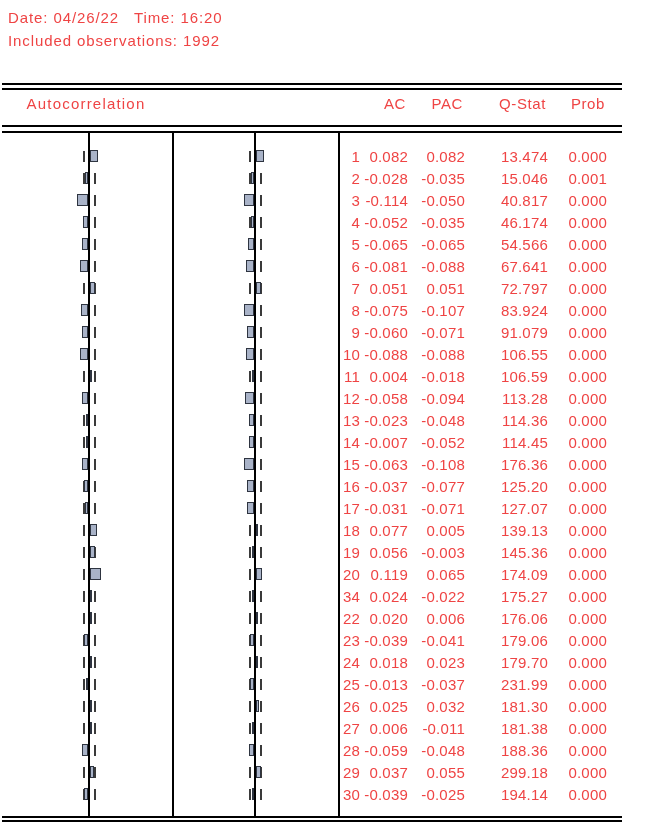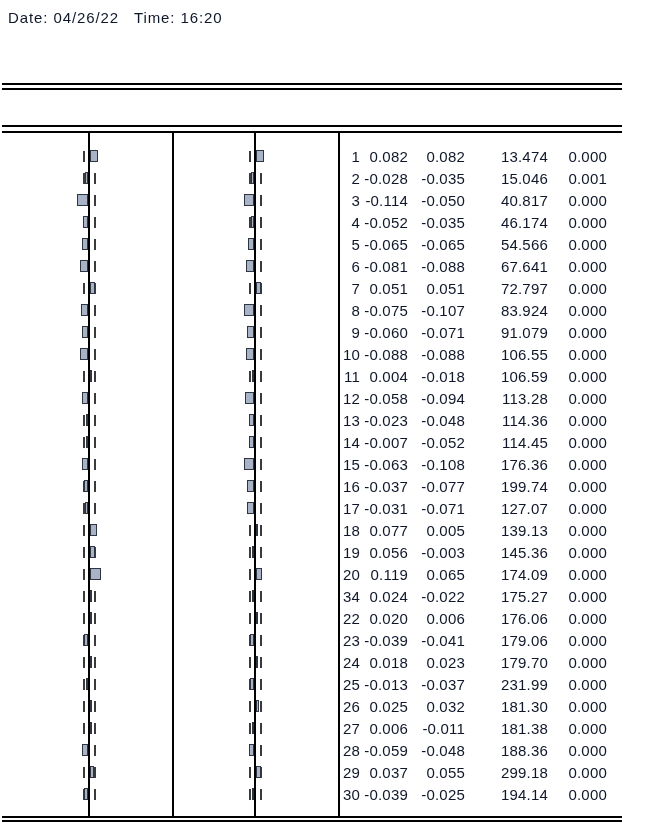--- a/index.html
+++ b/index.html
@@ -1,18 +1,18 @@
 <!DOCTYPE html>
 <html><head>
 <meta charset="utf-8">
 <style>
   html, body { margin:0; padding:0; background:#ffffff; }
   .page {
     position:relative; width:646px; height:823px; background:#ffffff;
-    font-family:"Liberation Sans", sans-serif; color:#0f172a; overflow:hidden;
+    font-family:"Liberation Sans", sans-serif; color:#ef4444; overflow:hidden;
   }
   
   .info { position:absolute; left:8px; top:6px; font-size:15px; letter-spacing:0.9px; line-height:23px; }
   .info div { white-space:pre; }
   
   .rule { position:absolute; left:2px; width:620px; box-sizing:border-box;
           border-top:2px solid #000; border-bottom:2px solid #000; }
   .rule-top    { top:83px;  height:7px; }
   .rule-mid    { top:125px; height:8px; }
   .rule-bottom { top:816px; height:6px; }
@@ -41,24 +41,33 @@
   .nrow { display:grid; grid-template-columns:20px 48px 57px 83px 59px; height:22px; align-items:center; }
   .ncell { text-align:right; white-space:pre; }
 </style>
 </head>
 <body>
 
 <div class="page" style="--bar-fill: #a9b3c8; --bar-border: #2e3440; --dash-color: #3a3a3a;">
 
   <div class="info">
     <div>Date: 04/26/22   Time: 16:20</div>
+    <div>Included observations: 1992</div>
   </div>
 
   <div class="rule rule-top"></div>
 
+  <div class="h-chart h1">Autocorrelation</div>
+  <div class="h-nums">
+    <span></span>
+    <span>AC</span>
+    <span>PAC</span>
+    <span>Q-Stat</span>
+    <span>Prob</span>
+  </div>
 
   <div class="rule rule-mid"></div>
 
   <div class="tbody">
     <div class="panel p1" id="ac-panel">
         <div class="axis" style="left: 88px;"></div>
         <div class="chart-rows">
           <div class="crow">
             <div class="dash" style="left: 82.5px;"></div>
             <div class="dash" style="left: 93.5px;"></div>
@@ -471,21 +480,21 @@
           <span class="ncell">15</span>
           <span class="ncell">-0.063</span>
           <span class="ncell">-0.108</span>
           <span class="ncell">176.36</span>
           <span class="ncell">0.000</span>
         </div>
         <div class="nrow">
           <span class="ncell">16</span>
           <span class="ncell">-0.037</span>
           <span class="ncell">-0.077</span>
-          <span class="ncell">199.74</span>
+          <span class="ncell">125.20</span>
           <span class="ncell">0.000</span>
         </div>
         <div class="nrow">
           <span class="ncell">17</span>
           <span class="ncell">-0.031</span>
           <span class="ncell">-0.071</span>
           <span class="ncell">127.07</span>
           <span class="ncell">0.000</span>
         </div>
         <div class="nrow">

